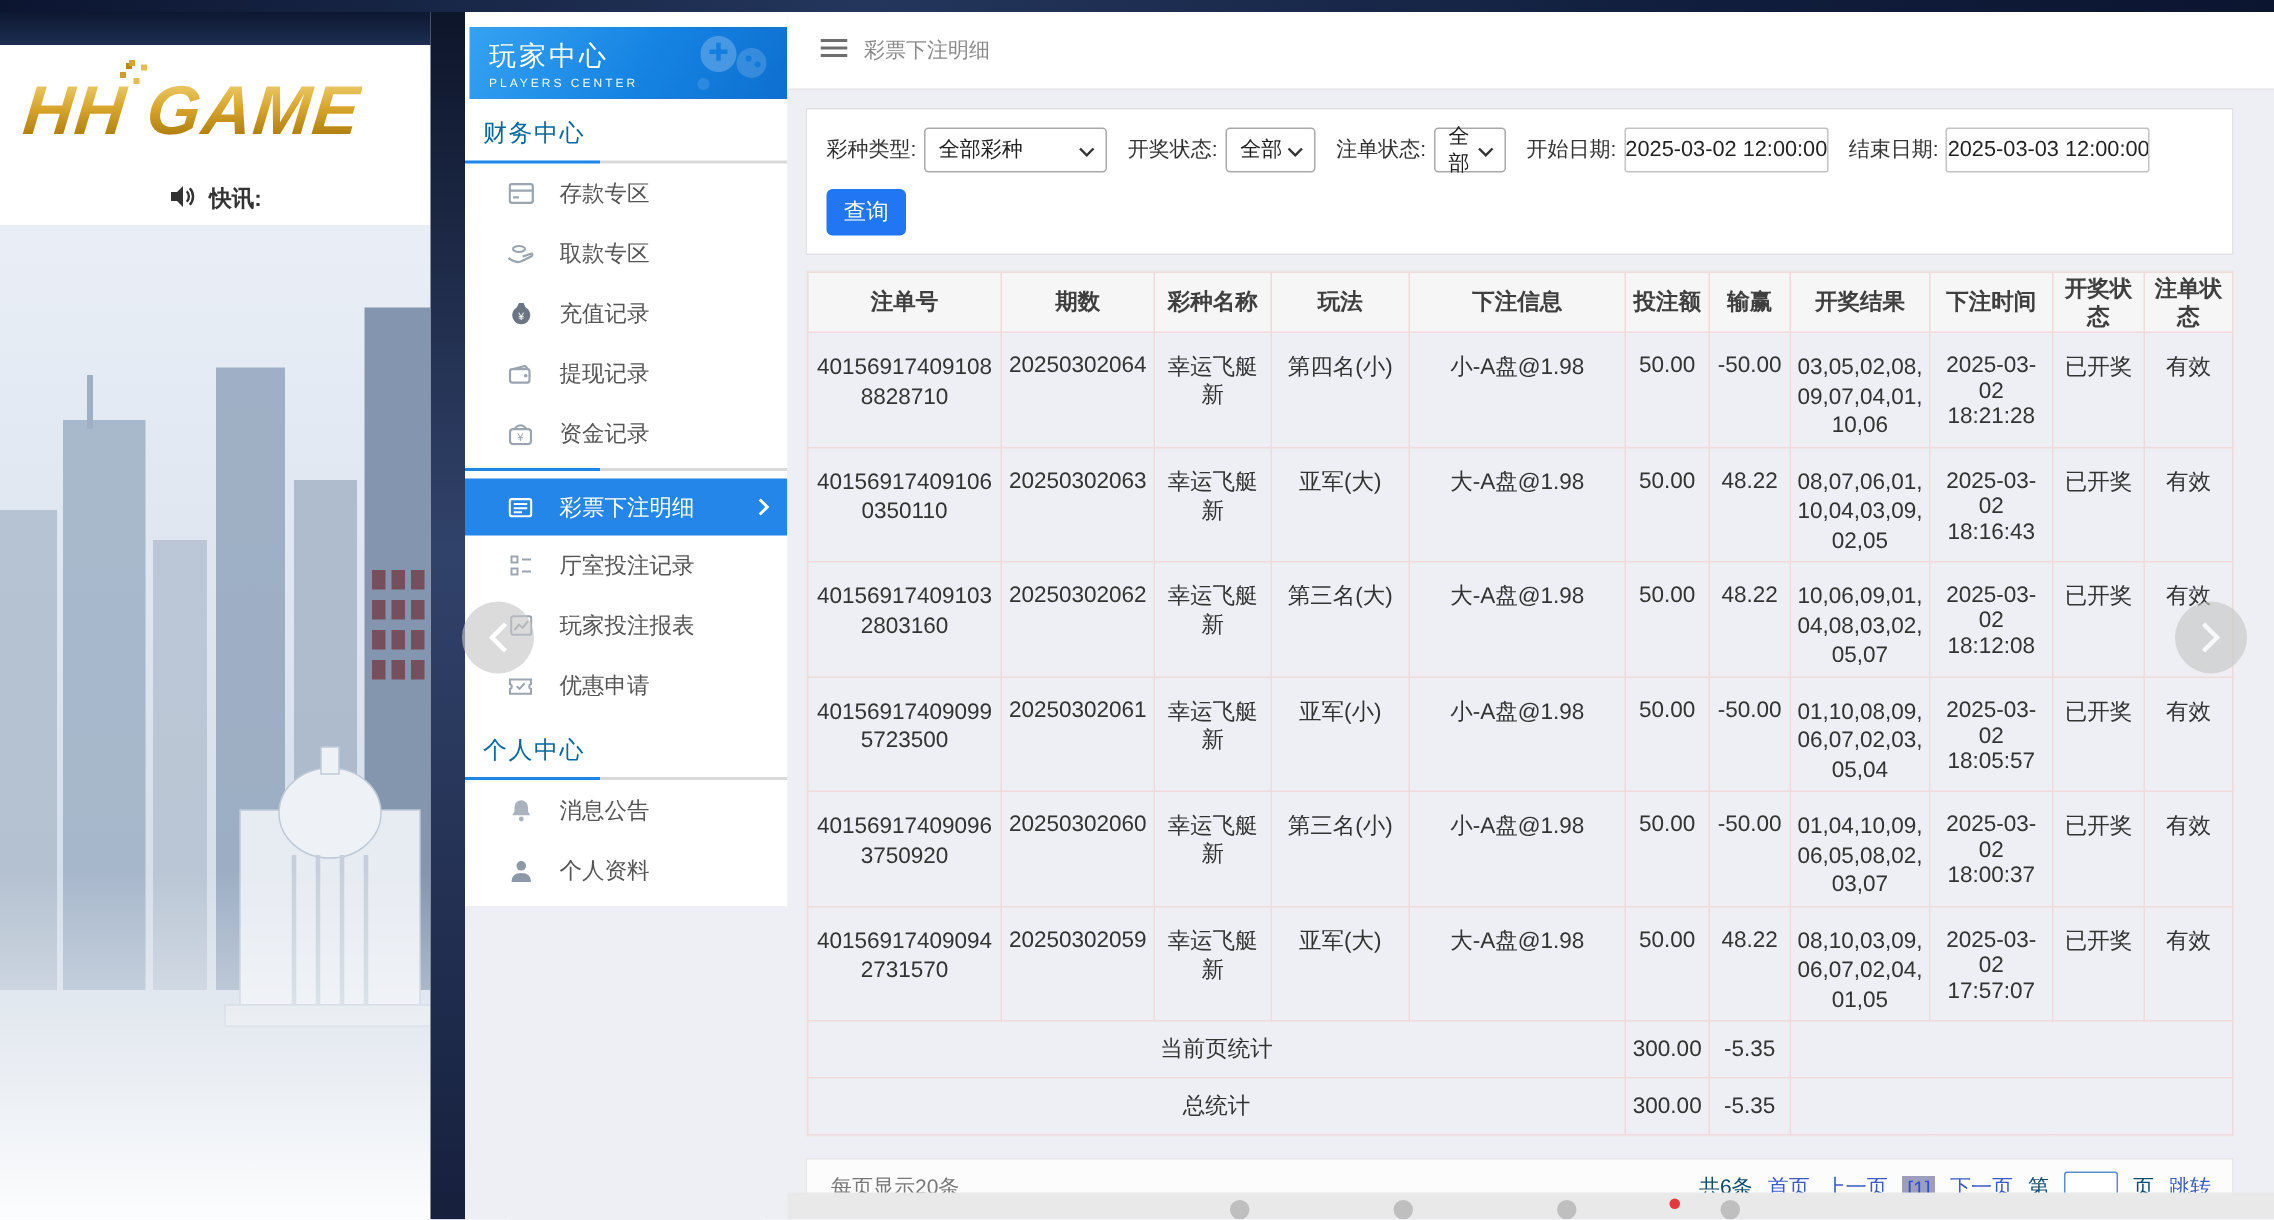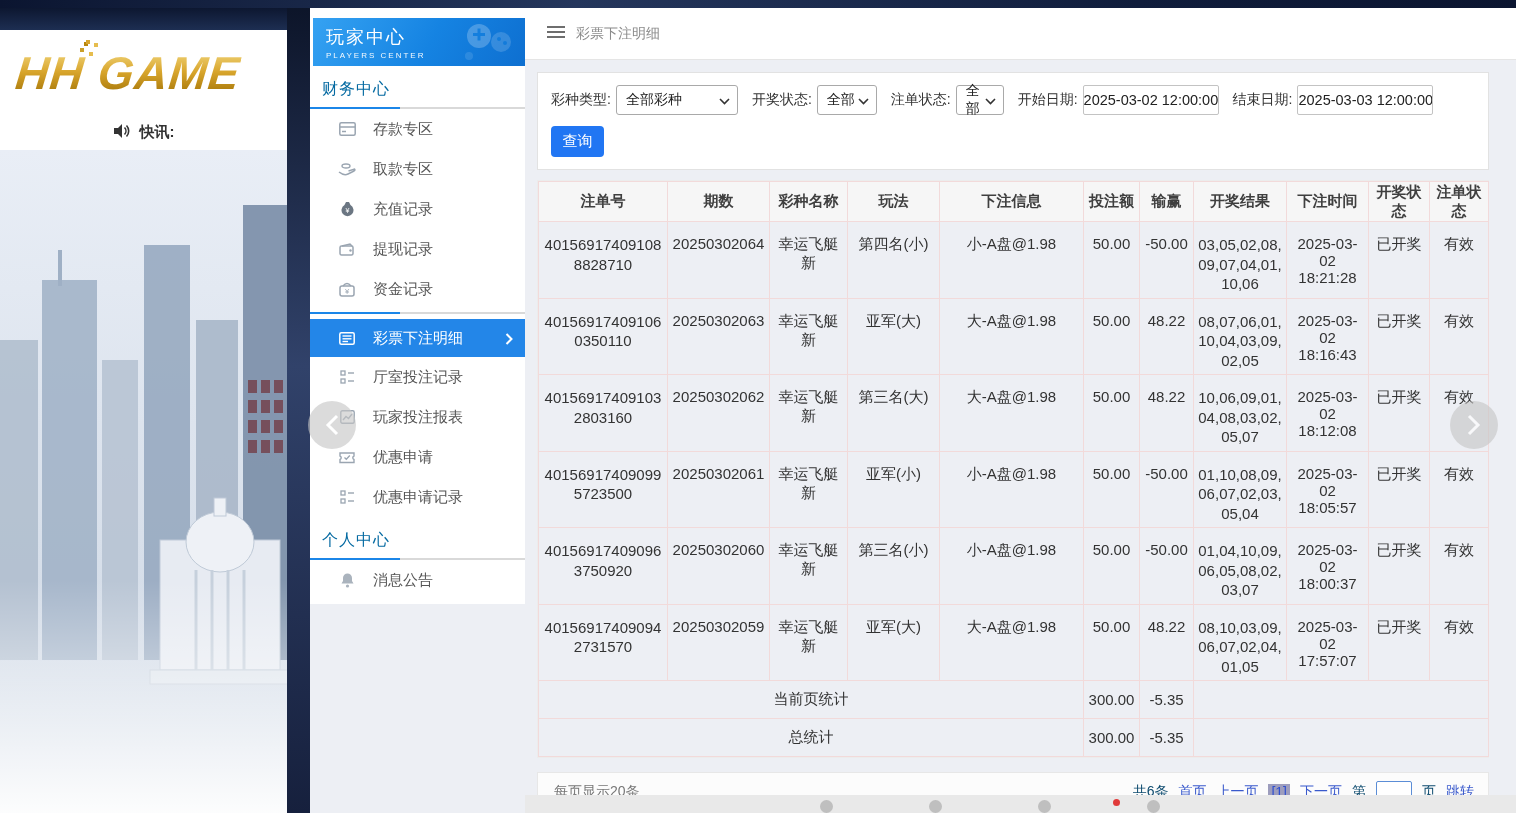--- a/index.html
+++ b/index.html
@@ -275,31 +275,20 @@
     </div>
     <div class="mi">
       <span class="ic">
           <svg width="16" height="13" viewBox="0 0 16 13">
             <path d="M1 2 h14 v3 a1.8 1.8 0 0 0 0 3.4 v3.1 h-14 v-3.1 a1.8 1.8 0 0 0 0 -3.4 z" fill="none" stroke="#9aa5b1" stroke-width="1.4"></path>
             <polyline points="5.5,6.5 7.3,8.3 10.8,4.5" fill="none" stroke="#9aa5b1" stroke-width="1.3"></polyline>
           </svg>
         </span>
       <span>优惠申请</span>
     </div>
-    <div class="mi">
-      <span class="ic">
-          <svg width="15" height="14" viewBox="0 0 15 14">
-            <rect x="1" y="1" width="4" height="4" fill="none" stroke="#9aa5b1" stroke-width="1.3"></rect>
-            <rect x="1" y="9" width="4" height="4" fill="none" stroke="#9aa5b1" stroke-width="1.3"></rect>
-            <line x1="8" y1="3" x2="14" y2="3" stroke="#9aa5b1" stroke-width="1.4"></line>
-            <line x1="8" y1="11" x2="14" y2="11" stroke="#9aa5b1" stroke-width="1.4"></line>
-          </svg>
-        </span>
-      <span>优惠申请记录</span>
-    </div>
 
     <div class="sec-title">个人中心</div>
     <div class="sec-line"></div>
 
     <div class="mi">
       <span class="ic">
           <svg width="15" height="16" viewBox="0 0 15 16">
             <path d="M7.5 1.5 a4.5 4.5 0 0 1 4.5 4.5 v3 l1.5 2.5 h-12 l1.5 -2.5 v-3 a4.5 4.5 0 0 1 4.5 -4.5 z" fill="#aab3bd"></path>
             <circle cx="7.5" cy="14" r="1.6" fill="#aab3bd"></circle>
           </svg>

